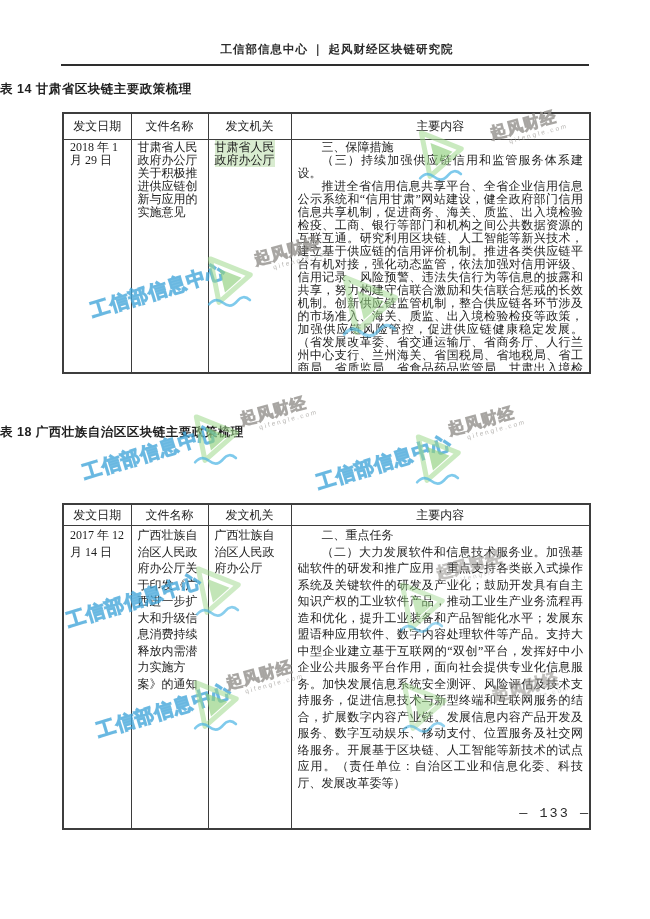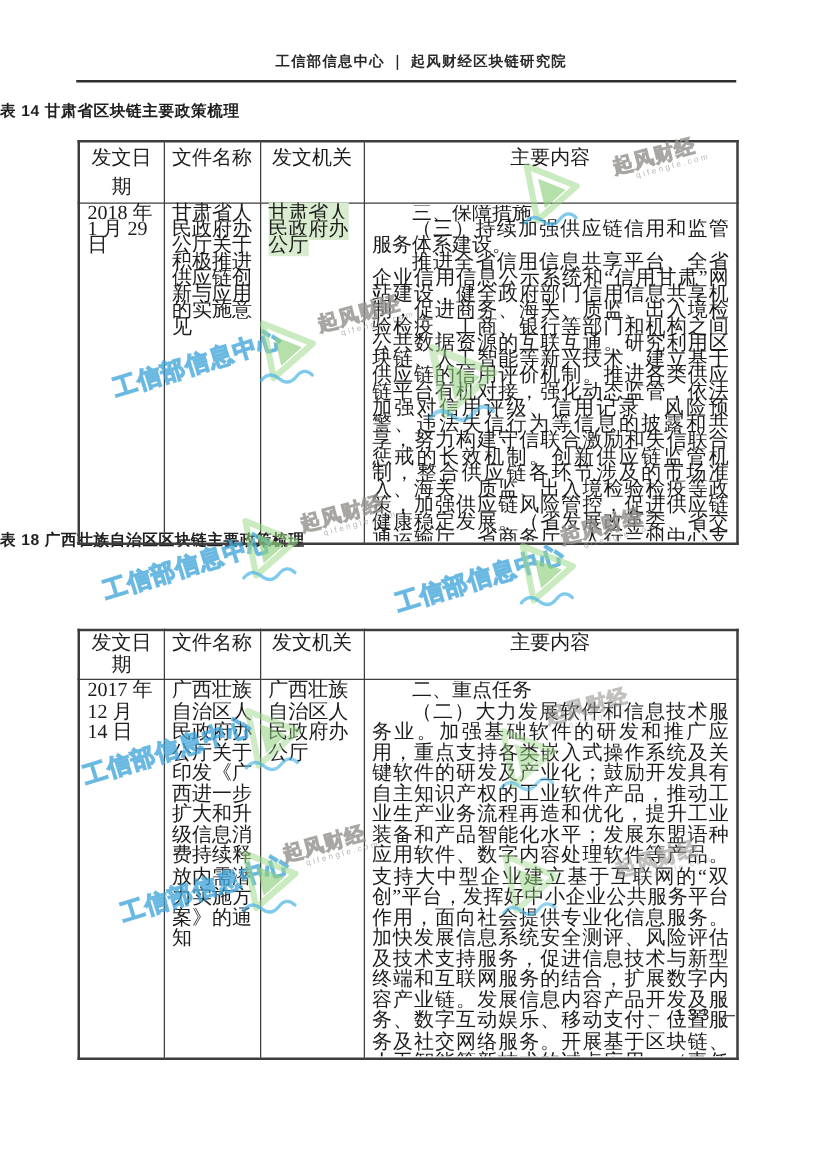--- a/index.html
+++ b/index.html
@@ -14,21 +14,21 @@
   .header-rule{left:61px;top:64px;width:528px;height:2px;background:#2e2e2e;}
 
   
   .tbl-title{left:0;width:650px;
     font-family:"Liberation Sans","DejaVu Sans",sans-serif;font-weight:bold;
     font-size:12.5px;color:#1f1f1f;letter-spacing:0.5px;}
 
   
   table.policy{position:absolute;left:62px;width:527px;border-collapse:collapse;
     table-layout:fixed;background:transparent;z-index:2;}
-  table.policy td{border:1px solid #3d3d3d;vertical-align:top;font-size:16px;
+  table.policy td{border:1px solid #3d3d3d;vertical-align:top;font-size:12px;
     color:#1c1c1c;padding:1px 6px;background:transparent;}
   table.policy{border:2px solid #3d3d3d;}
   td.th{text-align:center;font-weight:normal;padding:0 2px;}
   #table14 td{line-height:13px;}
   #table14 td.th{height:23px;line-height:23px;}
   #table15 td{line-height:16.5px;}
   #table15 td.th{height:18px;line-height:18px;}
   td.c-main{padding:1px 7px;text-align:justify;}
   td.c-main p{margin:0;text-indent:2em;}
   .cellbox{overflow:hidden;}
@@ -135,21 +135,21 @@
     <td class="th">发文日期</td>
     <td class="th">文件名称</td>
     <td class="th">发文机关</td>
     <td class="th">主要内容</td>
   </tr>
   <tr>
     <td>2018 年 1 月 29 日</td>
     <td>甘肃省人民政府办公厅关于积极推进供应链创新与应用的实施意见</td>
     <td><span class="hl">甘肃省人民政府办公厅</span></td>
     <td class="c-main">
-      <div class="cellbox" style="height:269px">
+      <div class="cellbox" style="height:230px">
         <p>三、保障措施</p>
         <p>（三）持续加强供应链信用和监管服务体系建设。</p>
         <p>推进全省信用信息共享平台、全省企业信用信息公示系统和“信用甘肃”网站建设，健全政府部门信用信息共享机制，促进商务、海关、质监、出入境检验检疫、工商、银行等部门和机构之间公共数据资源的互联互通。研究利用区块链、人工智能等新兴技术，建立基于供应链的信用评价机制。推进各类供应链平台有机对接，强化动态监管，依法加强对信用评级、信用记录、风险预警、违法失信行为等信息的披露和共享，努力构建守信联合激励和失信联合惩戒的长效机制。创新供应链监管机制，整合供应链各环节涉及的市场准入、海关、质监、出入境检验检疫等政策，加强供应链风险管控，促进供应链健康稳定发展。（省发展改革委、省交通运输厅、省商务厅、人行兰州中心支行、兰州海关、省国税局、省地税局、省工商局、省质监局、省食品药品监管局、甘肃出入境检验检疫局等按职责分工负责）</p>
       </div>
     </td>
   </tr>
 </tbody>
   </table>
 
 <div class="abs tbl-title" style="top:424px">表 18 广西壮族自治区区块链主要政策梳理</div>

